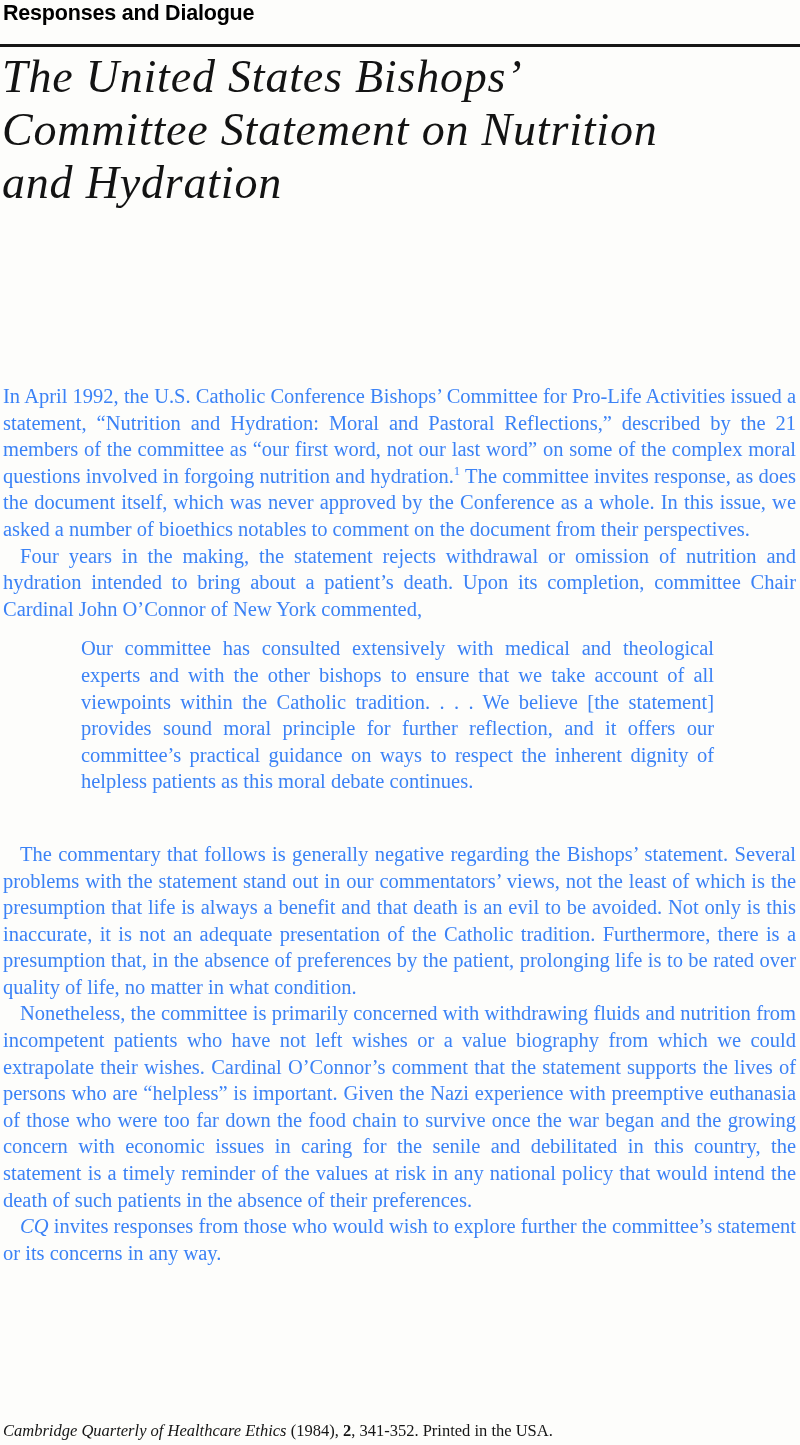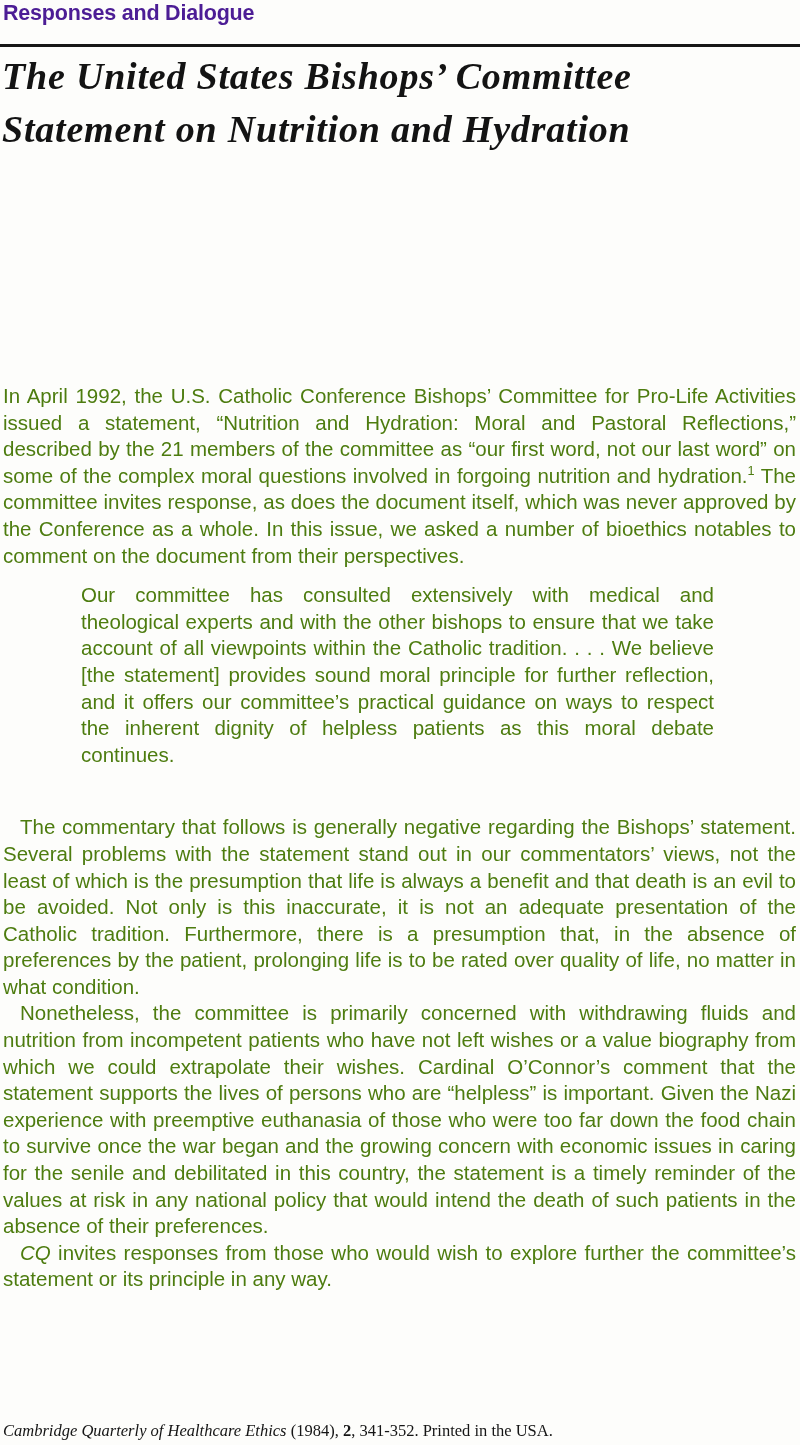--- a/index.html
+++ b/index.html
@@ -15,58 +15,58 @@
   }
 
   .masthead {
     position: absolute;
     top: 1px;
     left: 3px;
     font-family: "Liberation Sans", sans-serif;
     font-size: 21.5px;
     font-weight: bold;
     letter-spacing: -0.2px;
-    color: #4c1d95;
+    color: #000000;
     white-space: nowrap;
   }
 
   .masthead-rule {
     position: absolute;
     top: 44px;
     left: 0;
     width: 800px;
     height: 3px;
     background: #161616;
   }
 
   .article-title {
     position: absolute;
     top: 50px;
     left: 2px;
     width: 700px;
     margin: 0;
     font-family: "Liberation Serif", serif;
     font-style: italic;
-    font-weight: bold;
-    font-size: 38px;
+    font-weight: normal;
+    font-size: 46px;
     line-height: 53px;
     letter-spacing: 0.8px;
     color: #131313;
   }
 
   .body-copy {
     position: absolute;
     top: 383px;
     left: 3px;
     right: 4px;
-    font-family: Liberation Sans, sans-serif;
+    font-family: Liberation Serif, serif;
     font-size: 20.5px;
     line-height: 26.6px;
     text-align: justify;
-    color: #4d7c0f;
+    color: #3b82f6;
   }
 
   .body-copy p { margin: 0; }
   .para-indent { text-indent: 17px; }
 
   .footnote-marker {
     font-size: 0.62em;
     vertical-align: super;
     line-height: 0;
   }
@@ -111,29 +111,30 @@
   <div class="masthead-rule"></div>
 
   <h1 class="article-title">The United States Bishops’ Committee Statement on Nutrition and Hydration</h1>
 
   <div class="body-copy">
 
     <p>
       <span>In April 1992, the U.S. Catholic Conference Bishops’ Committee for Pro-Life Activities issued a statement, “Nutrition and Hydration: Moral and Pastoral Reflections,” described by the 21 members of the committee as “our first word, not our last word” on some of the complex moral questions involved in forgoing nutrition and hydration.</span><sup class="footnote-marker">1</sup><span> The committee invites response, as does the document itself, which was never approved by the Conference as a whole. In this issue, we asked a number of bioethics notables to comment on the document from their perspectives.</span>
     </p>
 
+    <p class="para-indent">Four years in the making, the statement rejects withdrawal or omission of nutrition and hydration intended to bring about a patient’s death. Upon its completion, committee Chair Cardinal John O’Connor of New York commented,</p>
 
     <div class="block-quote">Our committee has consulted extensively with medical and theological experts and with the other bishops to ensure that we take account of all viewpoints within the Catholic tradition. . . . We believe [the statement] provides sound moral principle for further reflection, and it offers our committee’s practical guidance on ways to respect the inherent dignity of helpless patients as this moral debate continues.</div>
 
     <p class="para-indent">The commentary that follows is generally negative regarding the Bishops’ statement. Several problems with the statement stand out in our commentators’ views, not the least of which is the presumption that life is always a benefit and that death is an evil to be avoided. Not only is this inaccurate, it is not an adequate presentation of the Catholic tradition. Furthermore, there is a presumption that, in the absence of preferences by the patient, prolonging life is to be rated over quality of life, no matter in what condition.</p>
 
     <p class="para-indent">Nonetheless, the committee is primarily concerned with withdrawing fluids and nutrition from incompetent patients who have not left wishes or a value biography from which we could extrapolate their wishes. Cardinal O’Connor’s comment that the statement supports the lives of persons who are “helpless” is important. Given the Nazi experience with preemptive euthanasia of those who were too far down the food chain to survive once the war began and the growing concern with economic issues in caring for the senile and debilitated in this country, the statement is a timely reminder of the values at risk in any national policy that would intend the death of such patients in the absence of their preferences.</p>
 
     <p class="para-indent">
-      <span class="italic">CQ</span><span> invites responses from those who would wish to explore further the committee’s statement or its principle in any way.</span>
+      <span class="italic">CQ</span><span> invites responses from those who would wish to explore further the committee’s statement or its concerns in any way.</span>
     </p>
 
   </div>
 
   <div class="page-footer">
     <div class="footer-line1">
       <span class="italic">Cambridge Quarterly of Healthcare Ethics</span><span> (1984), </span><span class="bold">2</span><span>, 341-352. Printed in the USA.</span>
     </div>
   </div>
 

